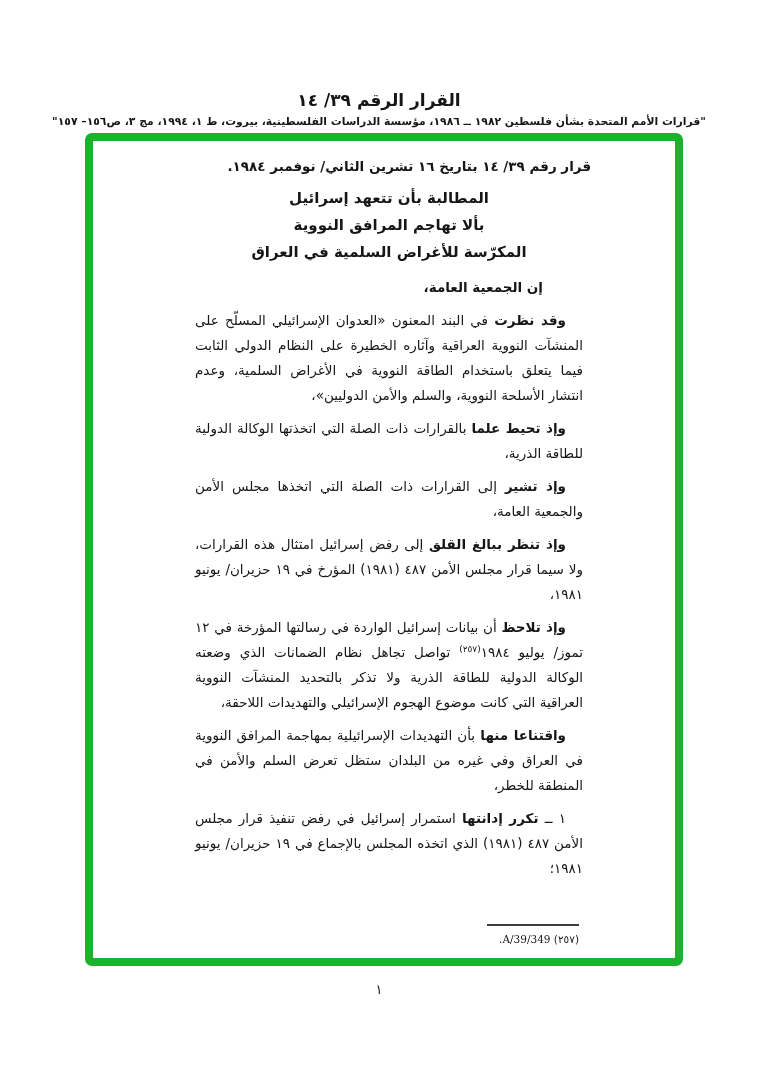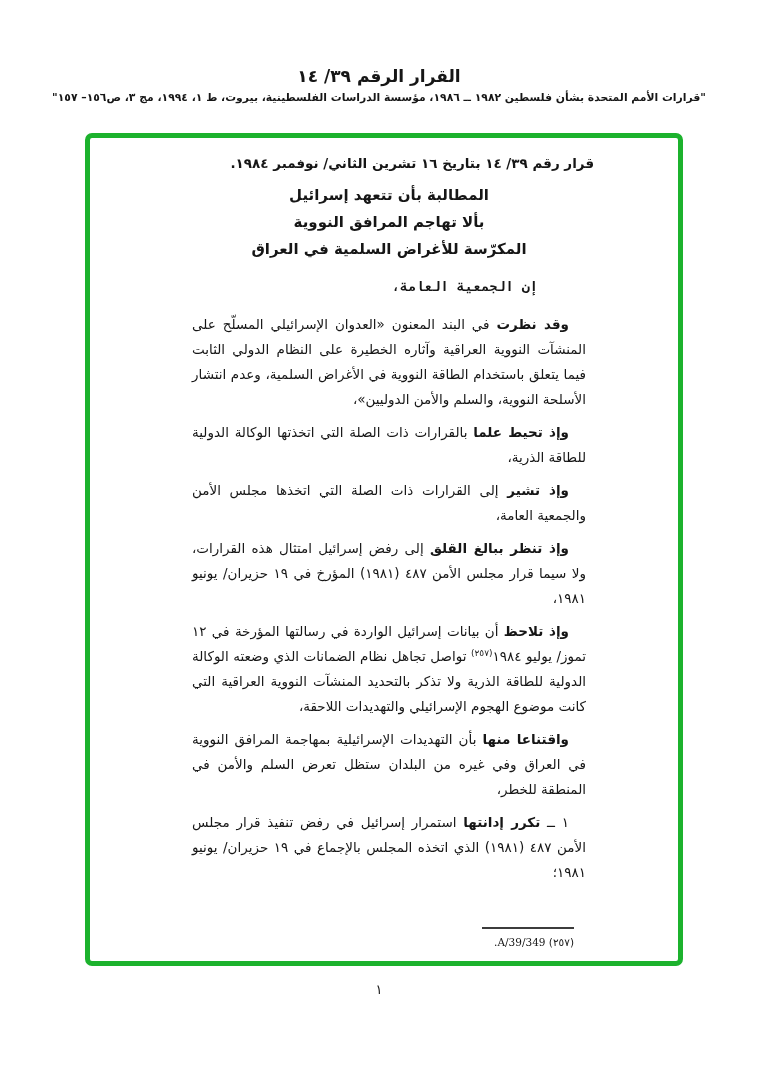--- a/index.html
+++ b/index.html
@@ -1,34 +1,34 @@
 <!DOCTYPE html>
 <html lang="ar"><head>
 <meta charset="utf-8">
 <style>
   html,body{margin:0;padding:0;background:#ffffff;}
   body{width:758px;height:1078px;font-family:"DejaVu Sans",sans-serif;color:#161616;}
   .page{position:relative;width:758px;height:1078px;overflow:hidden;background:#fff;}
 
-  .hdr-title{padding-top:66px;text-align:center;font-weight:bold;font-size:17px;direction:rtl;letter-spacing:0;}
+  .hdr-title{padding-top:66px;text-align:center;font-weight:bold;font-size:17px;direction:rtl;letter-spacing:0;margin-top:24px;}
   .hdr-cite{margin-top:5px;text-align:center;font-weight:bold;font-size:10.8px;direction:rtl;white-space:nowrap;}
 
   .frame{position:absolute;left:85px;top:133px;width:598px;height:833px;
-         box-sizing:border-box;border:5px solid #fca5a5;border-radius:7px;background:#fff;}
+         box-sizing:border-box;border:8px solid #fca5a5;border-radius:7px;background:#fff;}
   .doc{position:relative;height:100%;box-sizing:border-box;overflow:hidden;
        padding:13px 84px 46px 94px;direction:rtl;text-align:justify;
        font-size:13.5px;line-height:25px;}
   .date-line{margin:0 0 5px 0;font-weight:bold;text-align:right;}
   .res-title{text-align:center;font-weight:bold;font-size:15px;line-height:27px;margin:6px 0 9px 0;}
   .res-title div{margin:0;}
-  .opening{margin:12px;font-weight:bold;text-indent:44px;font-family:Liberation Mono, monospace;}
+  .opening{margin:4px;font-weight:bold;text-indent:44px;}
   .para{margin:8px;text-indent:17px;}
   .lead{font-weight:bold;}
   sup.fn-ref{font-size:9px;line-height:0;}
-  .fnote{position:absolute;right:104px;bottom:11px;width:220px;direction:rtl;text-align:right;}
+  .fnote{position:absolute;right:96px;bottom:11px;width:220px;direction:rtl;text-align:right;}
   .fn-rule{width:92px;height:0;border-top:2px solid #3c3c3c;margin-bottom:6px;}
   .fn-text{font-size:10.5px;line-height:15px;}
   .fn-symbol{font-family:"DejaVu Serif",serif;}
   .pageno{position:absolute;top:982px;left:0;width:758px;text-align:center;font-size:13px;}
 </style>
 </head>
 <body>
 
 <div class="page">
 

